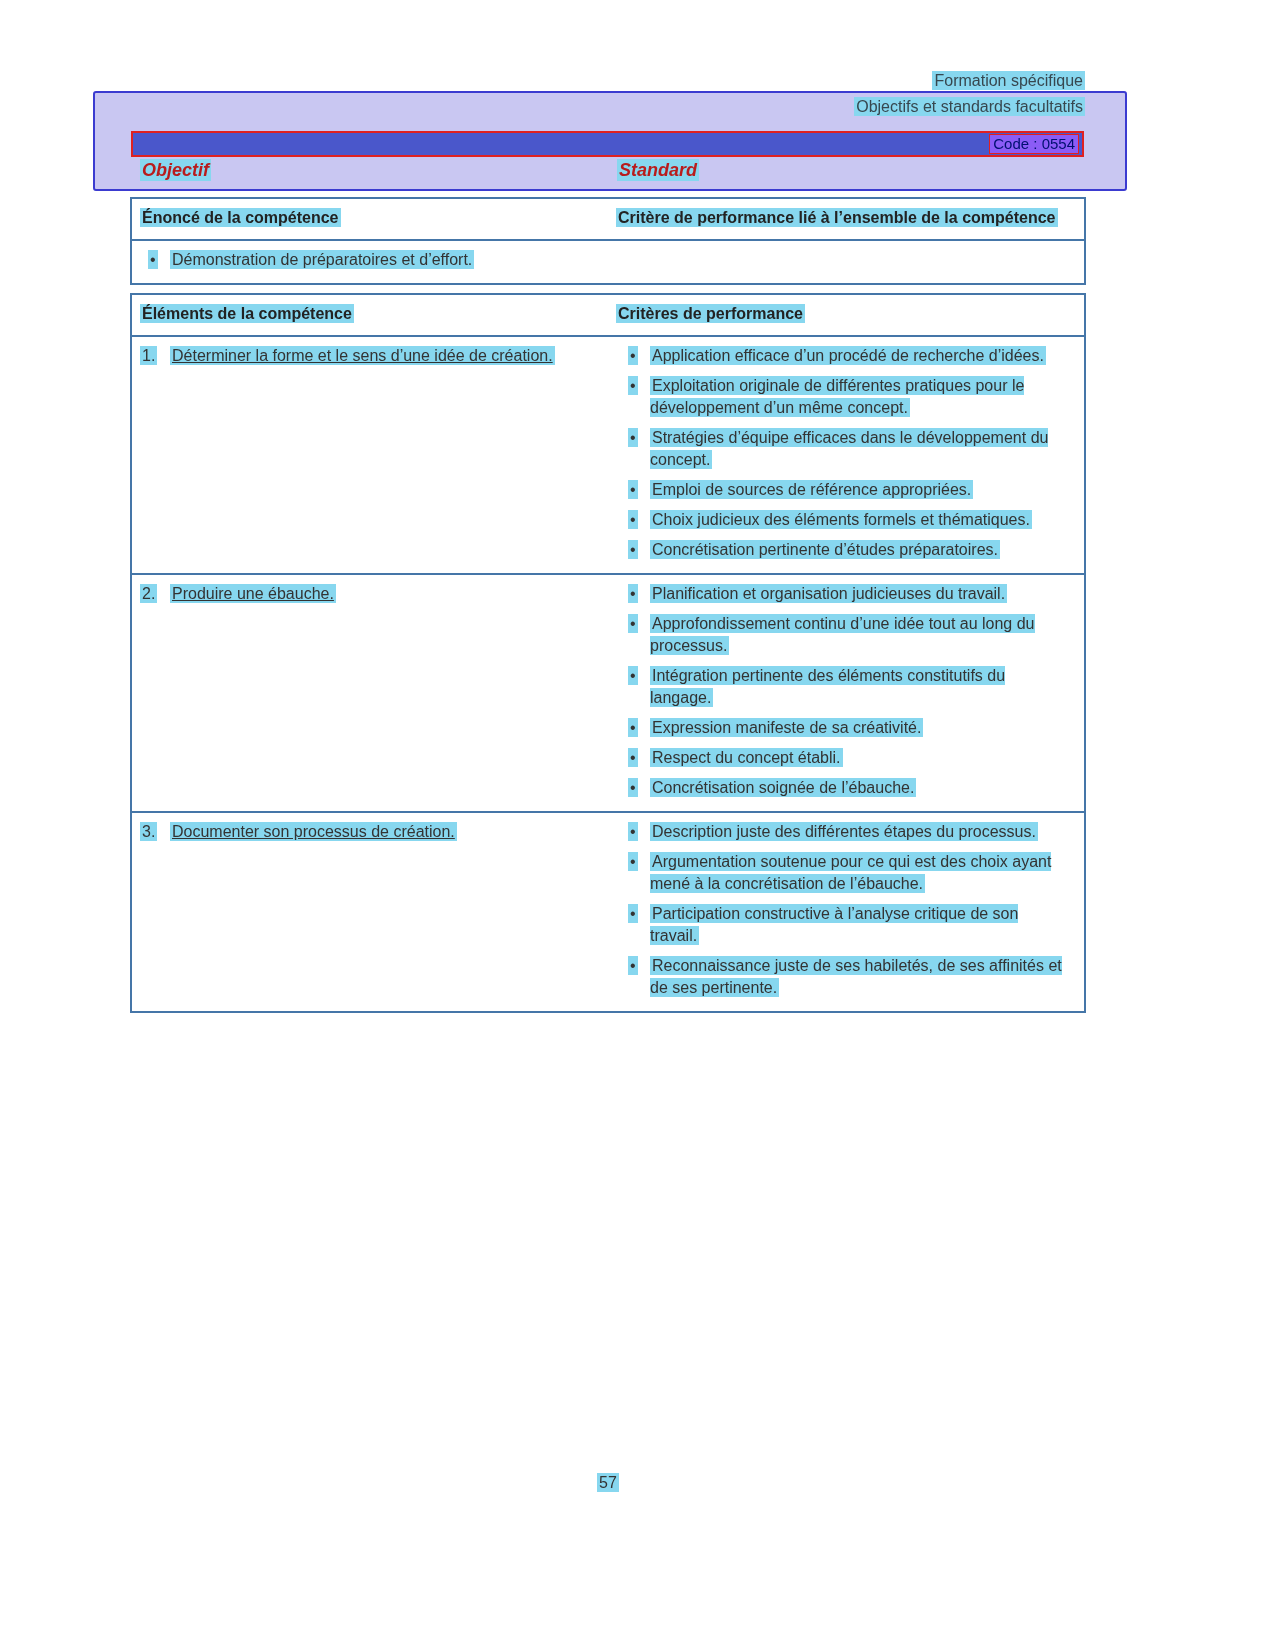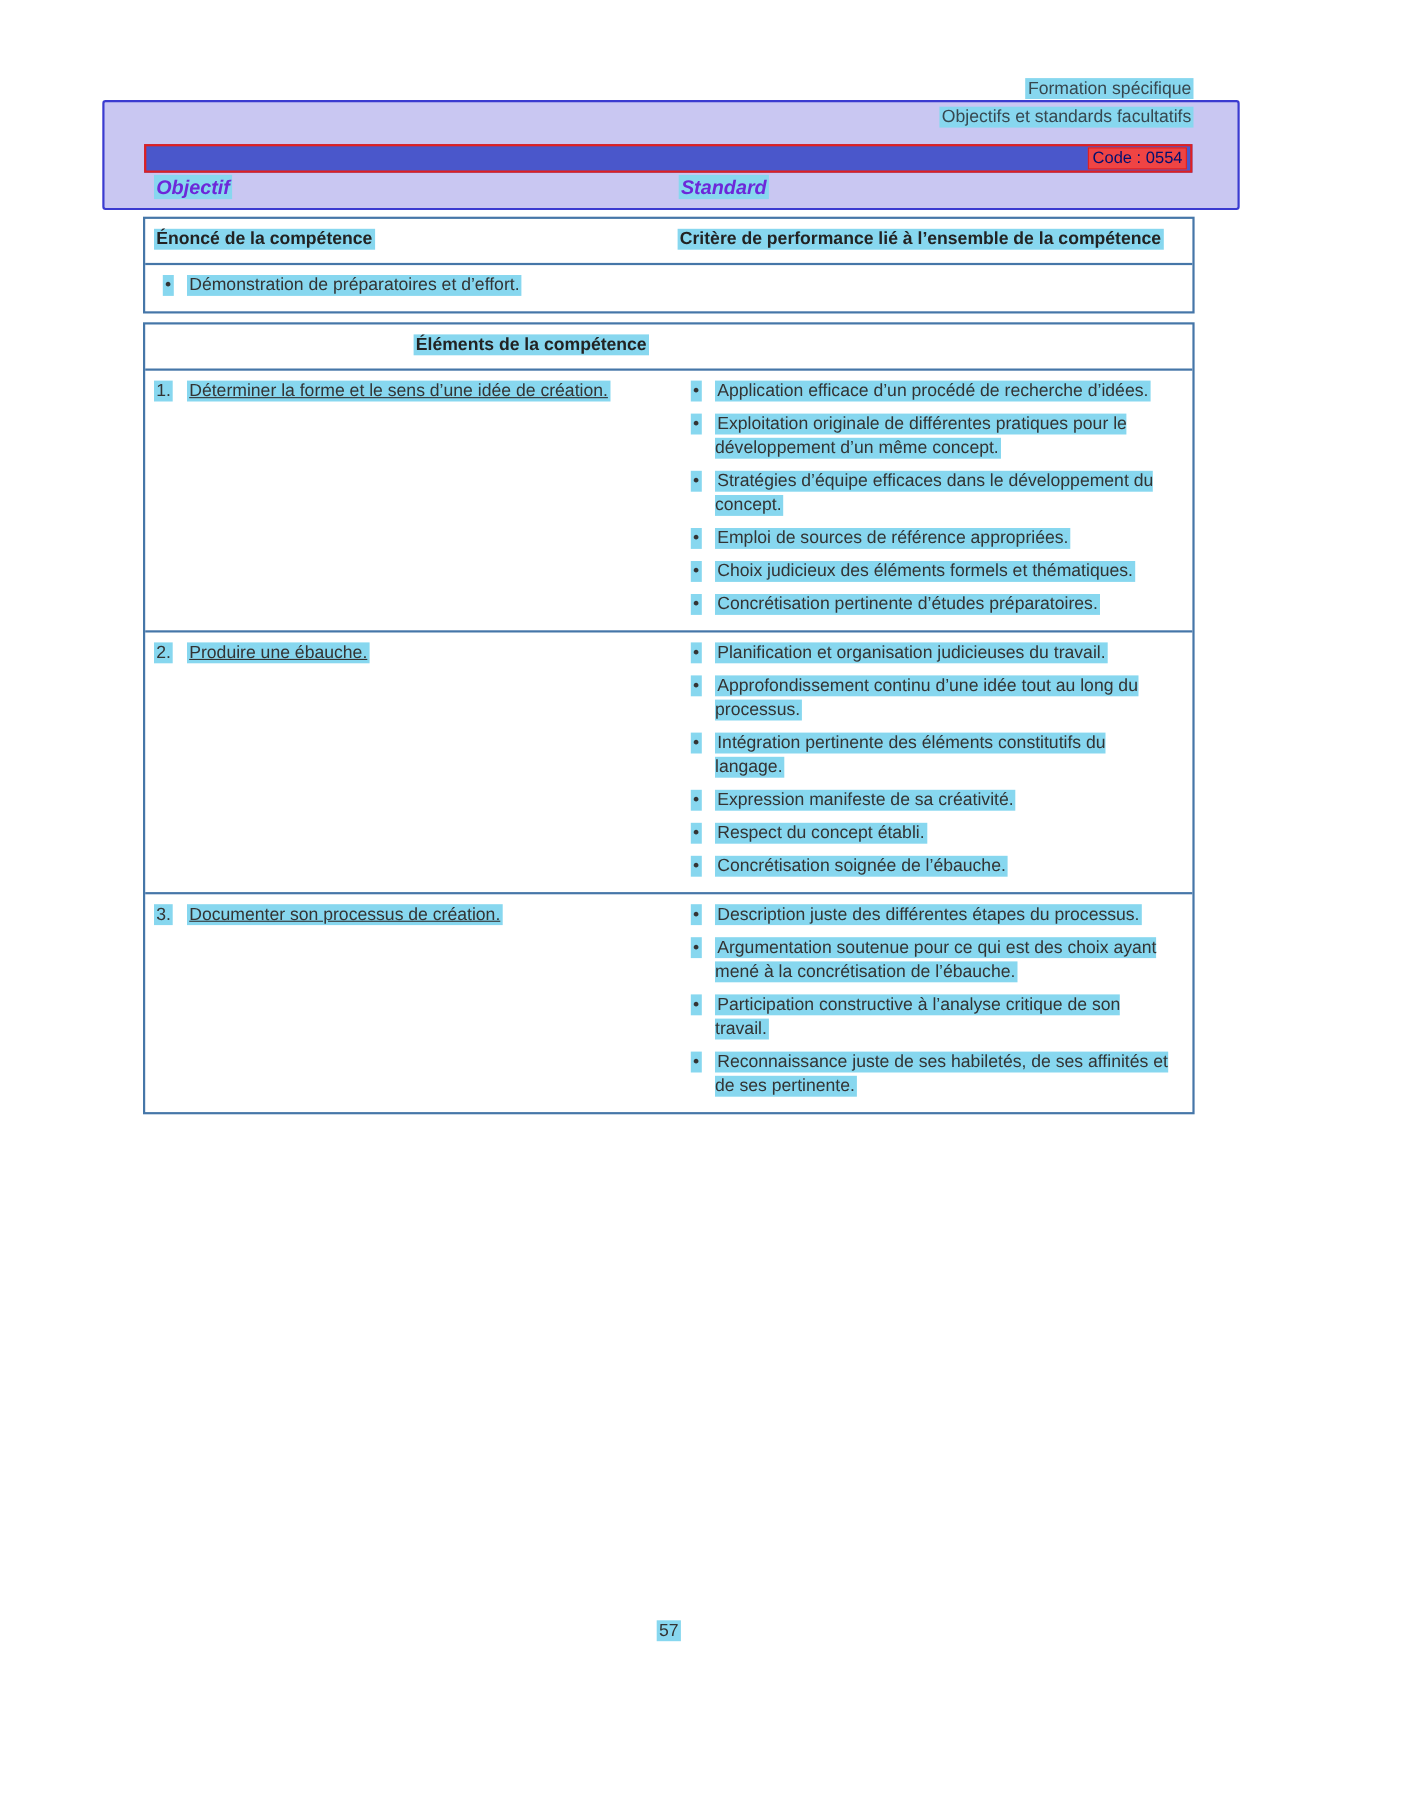--- a/index.html
+++ b/index.html
@@ -23,26 +23,26 @@
     position:absolute; left:93px; top:91px; width:1034px; height:100px;
     background:#c9c7f2; border:2px solid #3b3bd0; border-radius:3px; z-index:1;
   }
   .code-bar {
     position:absolute; left:36px; top:38px; width:953px; height:26px;
     background:#4a57cb; border:2px solid #e02020;
     display:flex; justify-content:flex-end; align-items:center;
     padding-right:3px;
   }
   .code-text {
-    background:#ef4444; color:#001070; font-size:15px; line-height:18px;
+    background:#8b5cf6; color:#001070; font-size:15px; line-height:18px;
     border:1px solid #e02020; padding:0 3px;margin-left:48px;
   }
   .col-head {
     position:absolute; top:66px; font-size:18px; line-height:22px;
-    font-weight:bold; font-style:italic; color:#6d28d9;
+    font-weight:bold; font-style:italic; color:#b91c1c;
   }
   .col-head.obj { left:45px; }
   .col-head.std { left:522px; }
 
   
   .content { position:absolute; left:130px; top:197px; width:956px; z-index:2; }
   .tbl { border:2px solid #4576a8; background:#ffffff; margin-bottom:8px; }
   .trow { display:flex; align-items:flex-start; }
   .trow.sep { border-top:2px solid #4576a8; }
   .thead { border-bottom:2px solid #4576a8;justify-content:center; }
@@ -103,20 +103,23 @@
         </div>
       </div>
     </div>
   </div>
 
   <div class="tbl">
     <div class="trow thead">
       <div class="cell-l">
         <span class="hl bold">Éléments de la compétence</span>
       </div>
+      <div class="cell-r">
+        <span class="hl bold">Critères de performance</span>
+      </div>
     </div>
 
     <div class="trow">
       <div class="cell-l">
         <div class="numbered">
           <span class="num"><span class="hl">1.</span></span>
           <span class="statement"><span class="hl">Déterminer la forme et le sens d’une idée de création.</span></span>
         </div>
       </div>
       <div class="cell-r">

